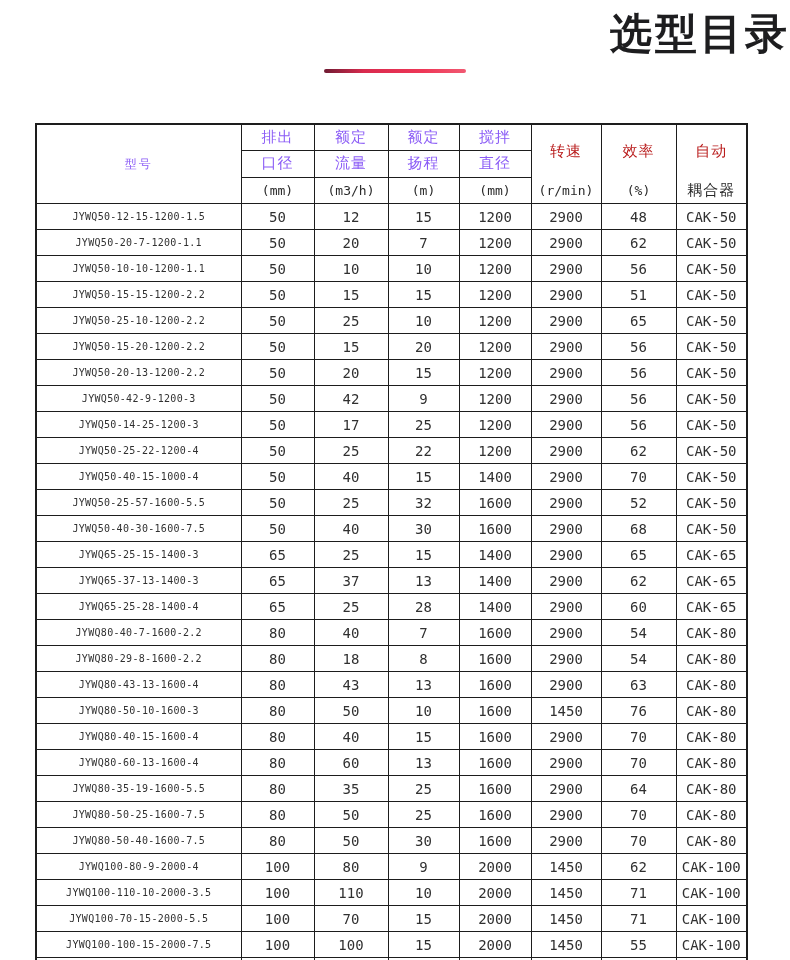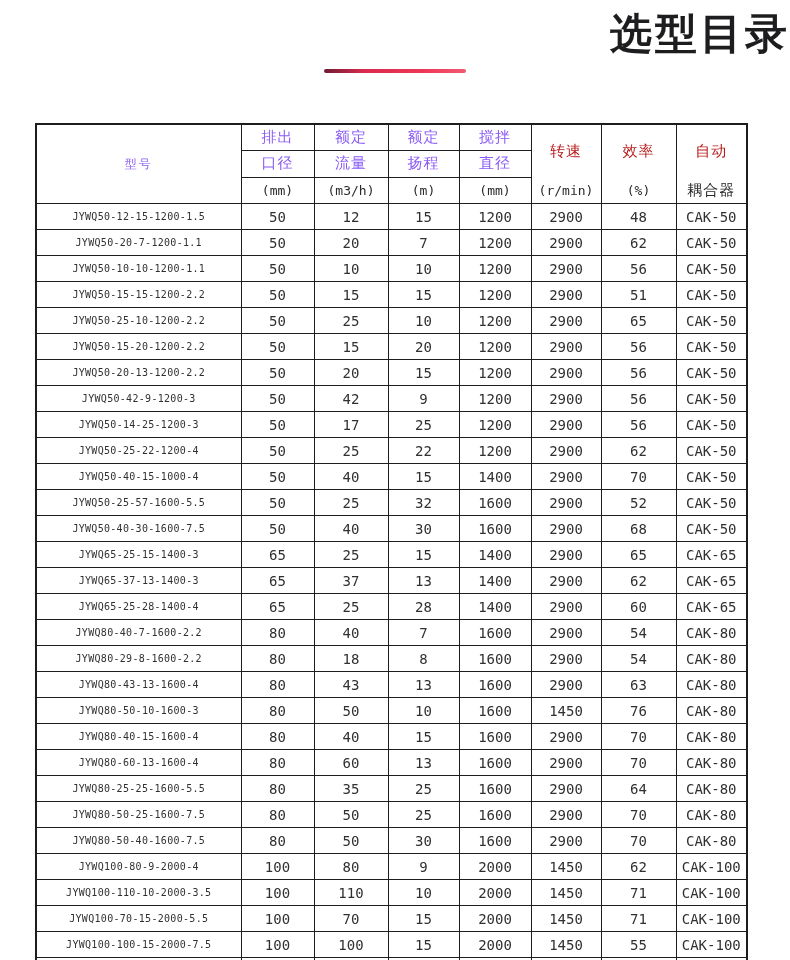--- a/index.html
+++ b/index.html
@@ -336,21 +336,21 @@
     <td class="model-cell">JYWQ80-60-13-1600-4</td>
     <td>80</td>
     <td>60</td>
     <td>13</td>
     <td>1600</td>
     <td>2900</td>
     <td>70</td>
     <td>CAK-80</td>
   </tr>
       <tr>
-    <td class="model-cell">JYWQ80-25-25-1600-5.5</td>
+    <td class="model-cell">JYWQ80-35-19-1600-5.5</td>
     <td>80</td>
     <td>35</td>
     <td>25</td>
     <td>1600</td>
     <td>2900</td>
     <td>64</td>
     <td>CAK-80</td>
   </tr>
       <tr>
     <td class="model-cell">JYWQ80-50-25-1600-7.5</td>

